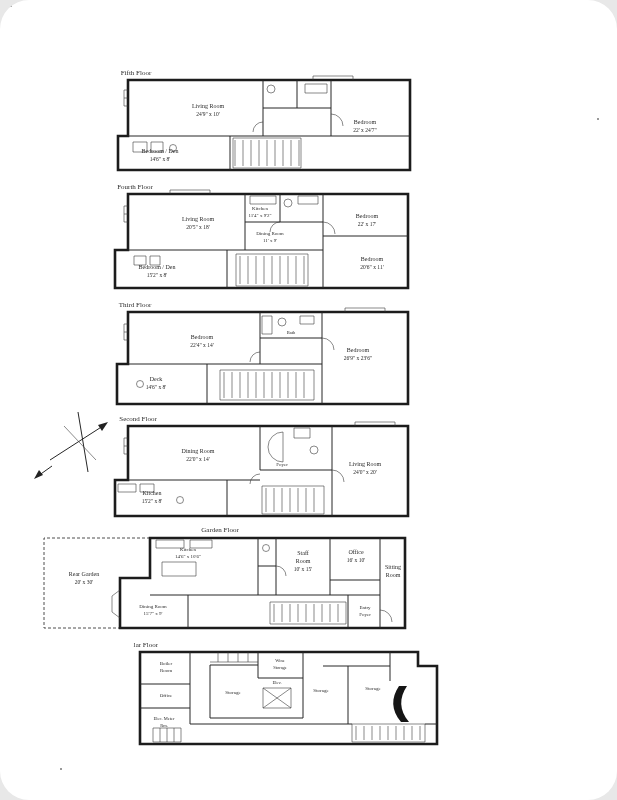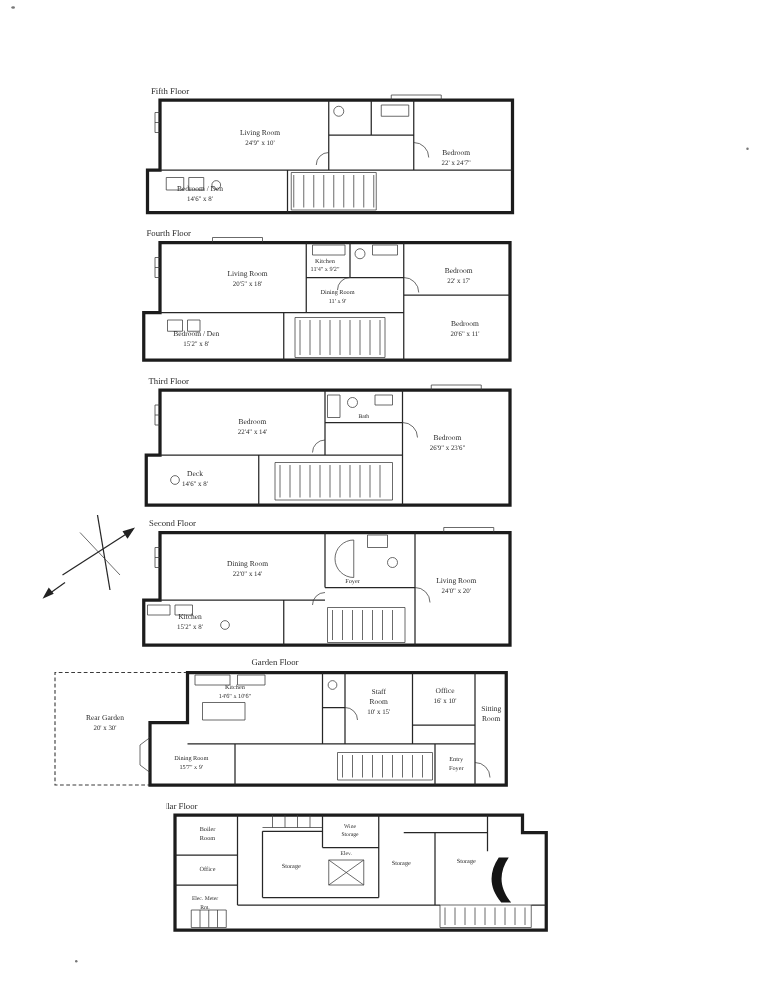--- a/index.html
+++ b/index.html
@@ -1,17 +1,17 @@
 <!DOCTYPE html>
 <html><head>
 <meta charset="utf-8">
 <style>
   html,body{margin:0;padding:0;background:#e8e8e8;}
   #page{position:relative;width:617px;height:800px;background:#ffffff;overflow:hidden;
-        font-family:"Liberation Serif", serif;}
+        font-family:"Liberation Serif", serif;border-radius:29px;}
   .plan{position:absolute;}
   .plan path, .plan rect, .plan circle, .plan line{vector-effect:non-scaling-stroke;}
   .w3{stroke:#1c1c1c;stroke-width:2.6;fill:none;stroke-linecap:square;}
   .w1{stroke:#262626;stroke-width:1;fill:none;}
   .w06{stroke:#3a3a3a;stroke-width:0.6;fill:none;}
   .dash{stroke:#3a3a3a;stroke-width:0.9;fill:none;stroke-dasharray:3 2;}
   .blob{fill:#151515;stroke:none;}
   .plan text{fill:#2b2b2b;text-anchor:middle;}
   .t-title{font-size:7px;text-anchor:start;fill:#222;}
   .t-room{font-size:6px;}

